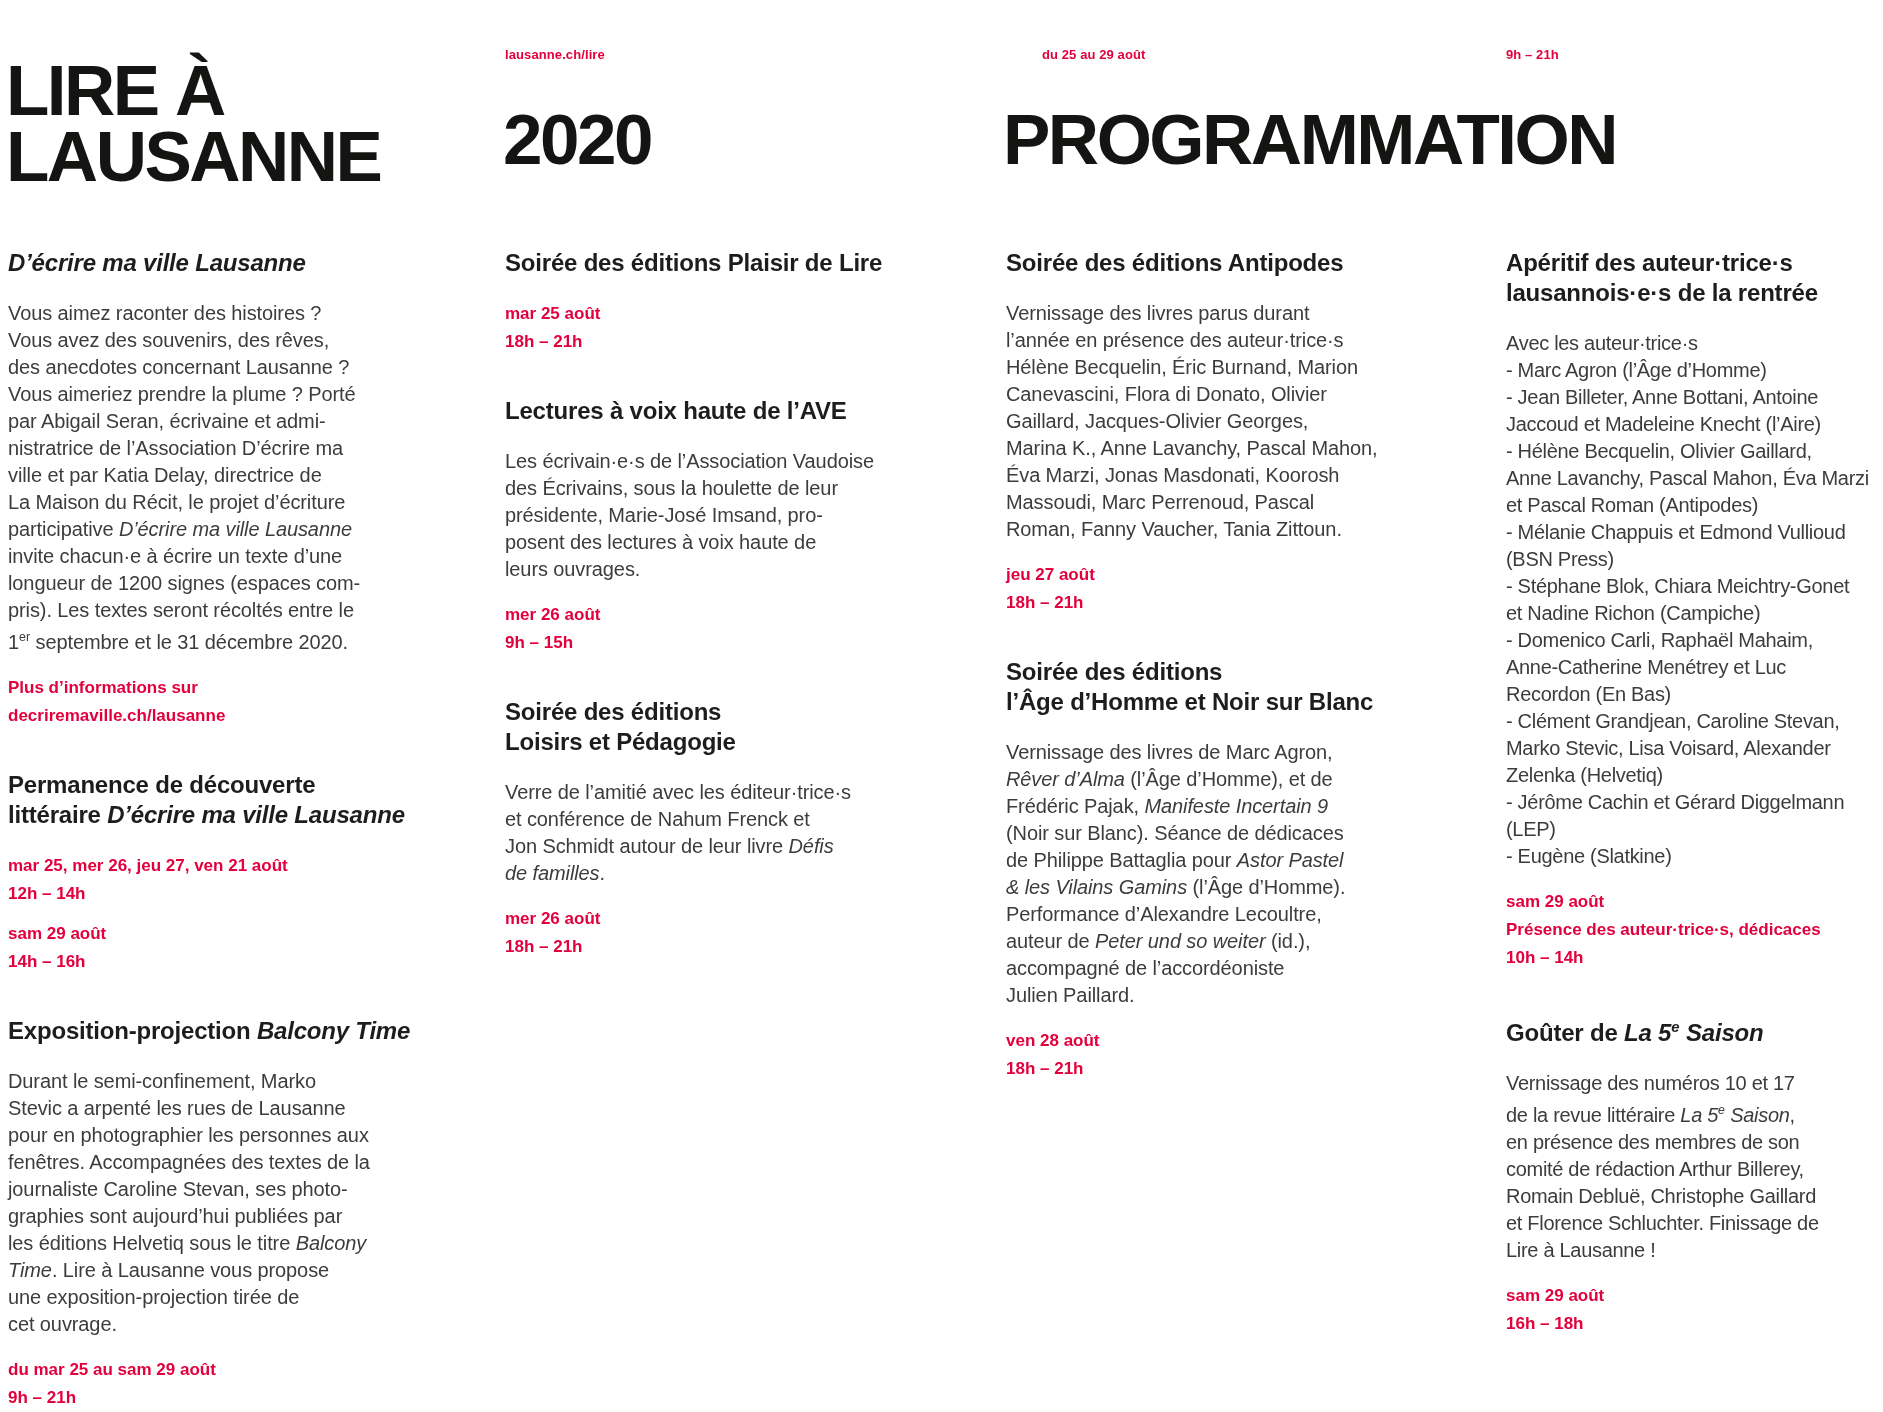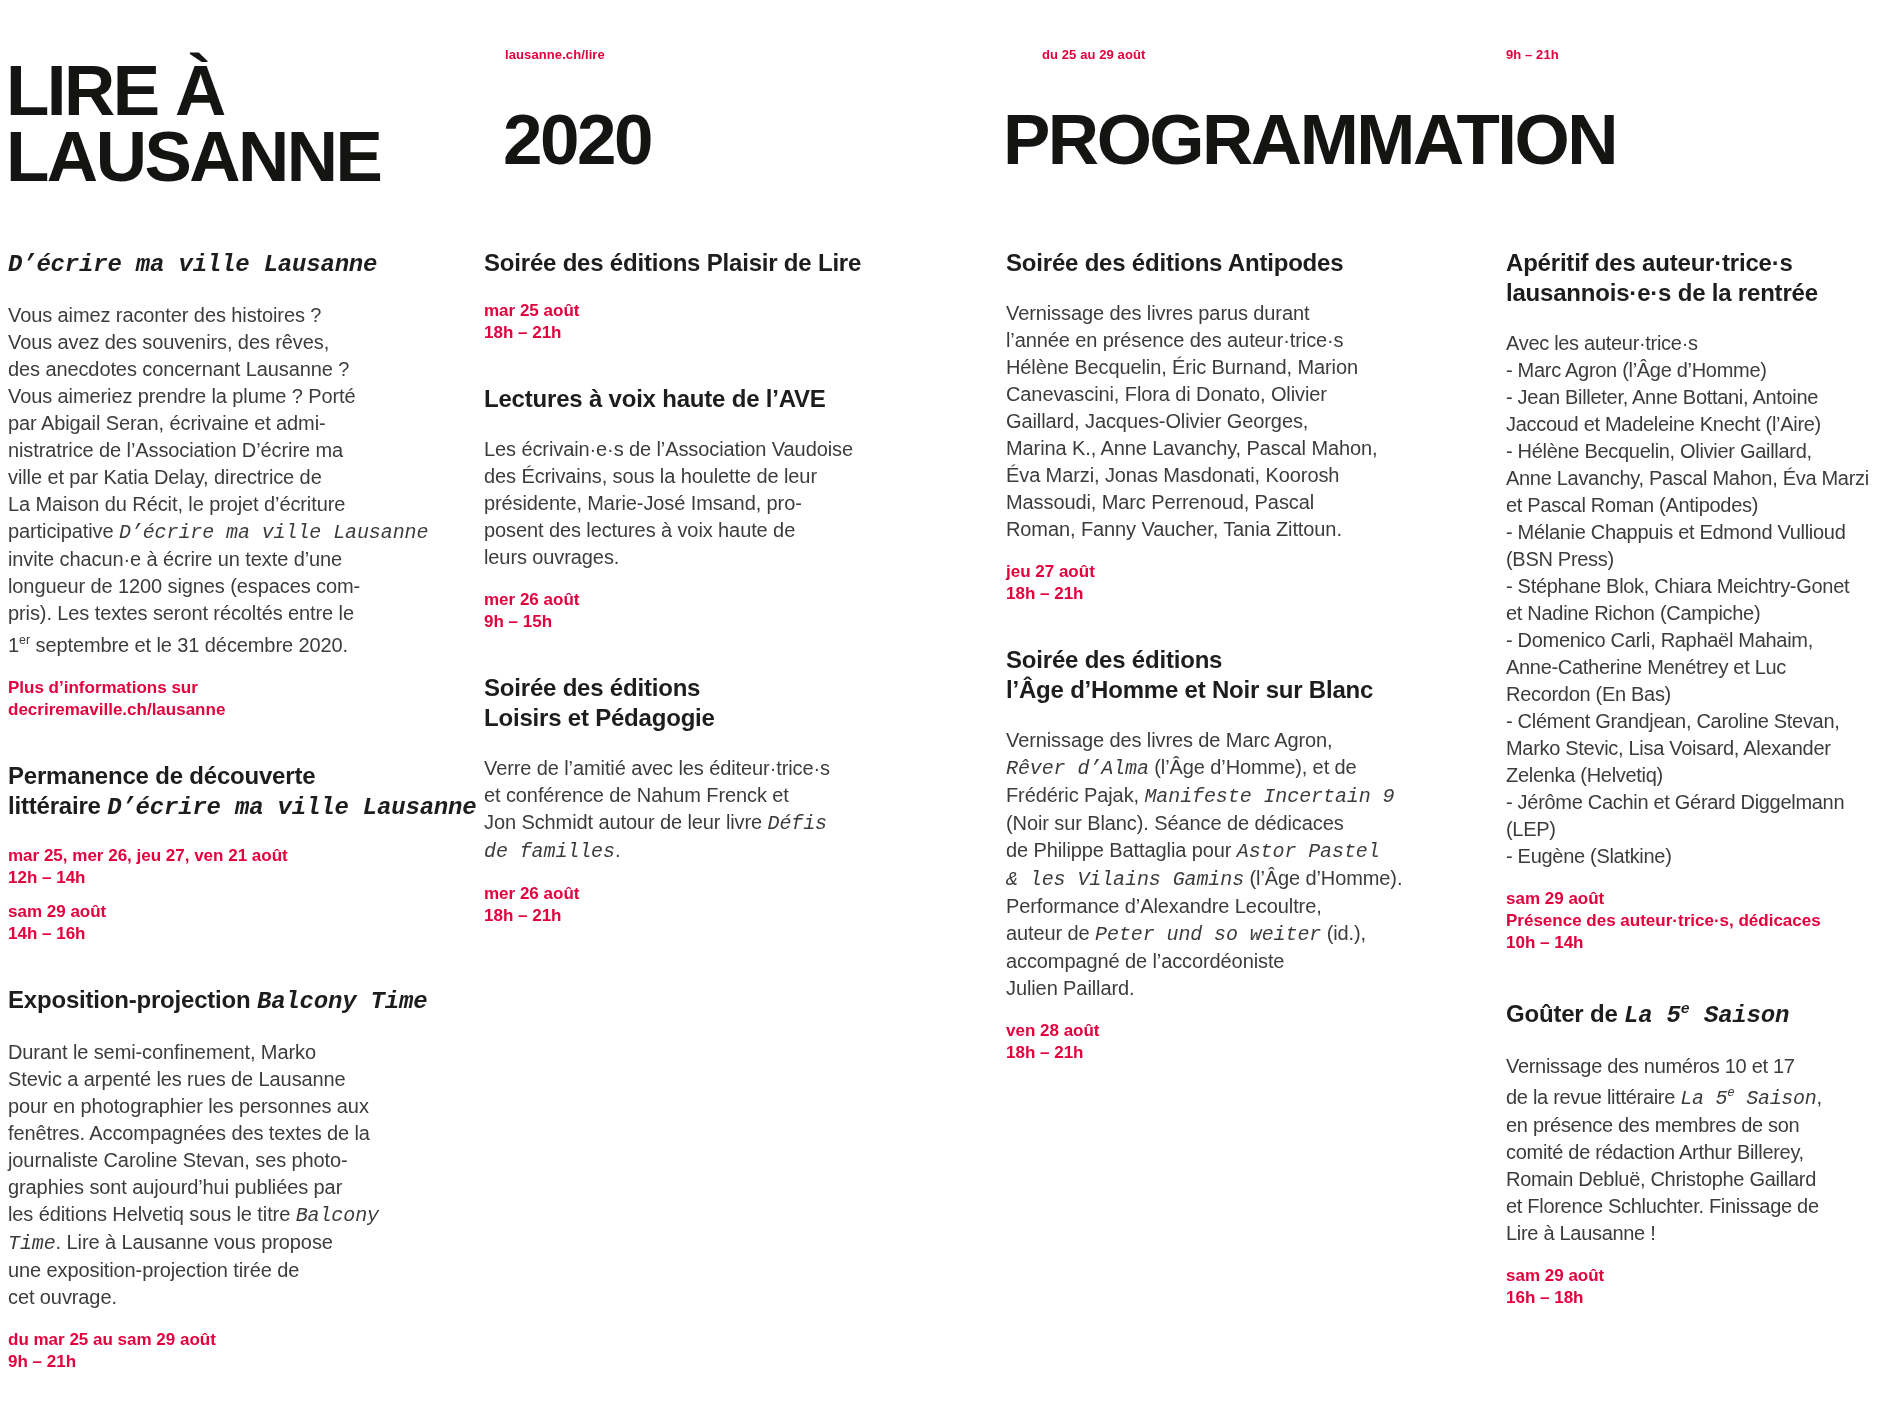--- a/index.html
+++ b/index.html
@@ -29,43 +29,43 @@
     position:absolute;margin:0;
     font-size:71px;line-height:66px;font-weight:bold;
     letter-spacing:-2.5px;color:var(--title-text);
     white-space:pre-line;
   }
   #title-lire{left:6px;top:58px;}
   #title-year{left:503px;top:107px;}
   #title-program{left:1003px;top:107px;white-space:nowrap;}
   .column{position:absolute;top:248px;}
   #col-1{left:8px;width:480px;}
-  #col-2{left:484px;width:480px;}
+  #col-2{left:505px;width:480px;}
   #col-3{left:1006px;width:480px;}
   #col-4{left:1506px;width:377px;}
   section.event{margin:0 0 40px 0;}
   .event-title{
     margin:0 0 22px 0;
     font-size:24px;line-height:30px;font-weight:bold;
     color:var(--heading-text);letter-spacing:-.2px;
     white-space:pre-line;
   }
   .event-body{
     margin:16px 0 18px 0;
     font-size:20px;line-height:27px;
     color:var(--body-text);letter-spacing:-.1px;
     white-space:pre-line;
   }
   #col-4 .event-body{letter-spacing:-.3px;}
   .meta p{
     margin:0 0 12px 0;
-    font-size:17px;line-height:22px;font-weight:bold;
+    font-size:17px;line-height:28px;font-weight:bold;
     color:var(--accent);white-space:pre-line;
   }
-  em{font-style:italic;font-family:Liberation Mono, monospace;}
+  em{font-style:italic;}
   .sup{font-size:.62em;vertical-align:super;letter-spacing:0;}
 </style>
 </head>
 <body>
 
 <main>
 
   <div class="top-label" id="label-url">lausanne.ch/lire</div>
   <div class="top-label" id="label-dates">du 25 au 29 août</div>
   <div class="top-label" id="label-hours">9h – 21h</div>

